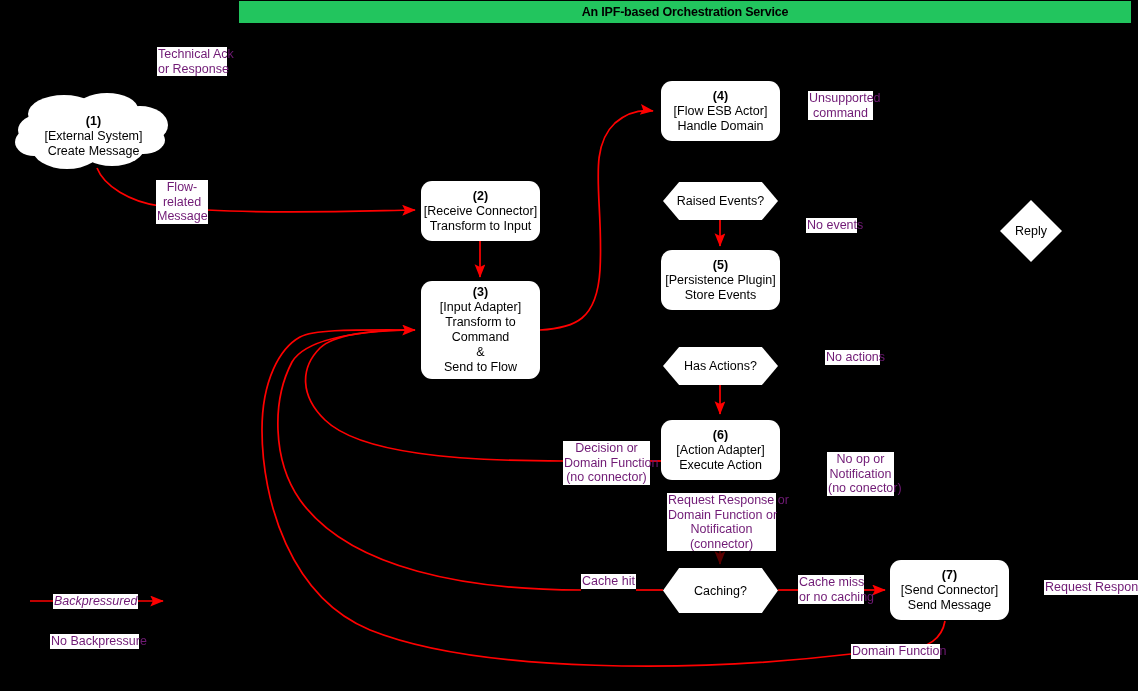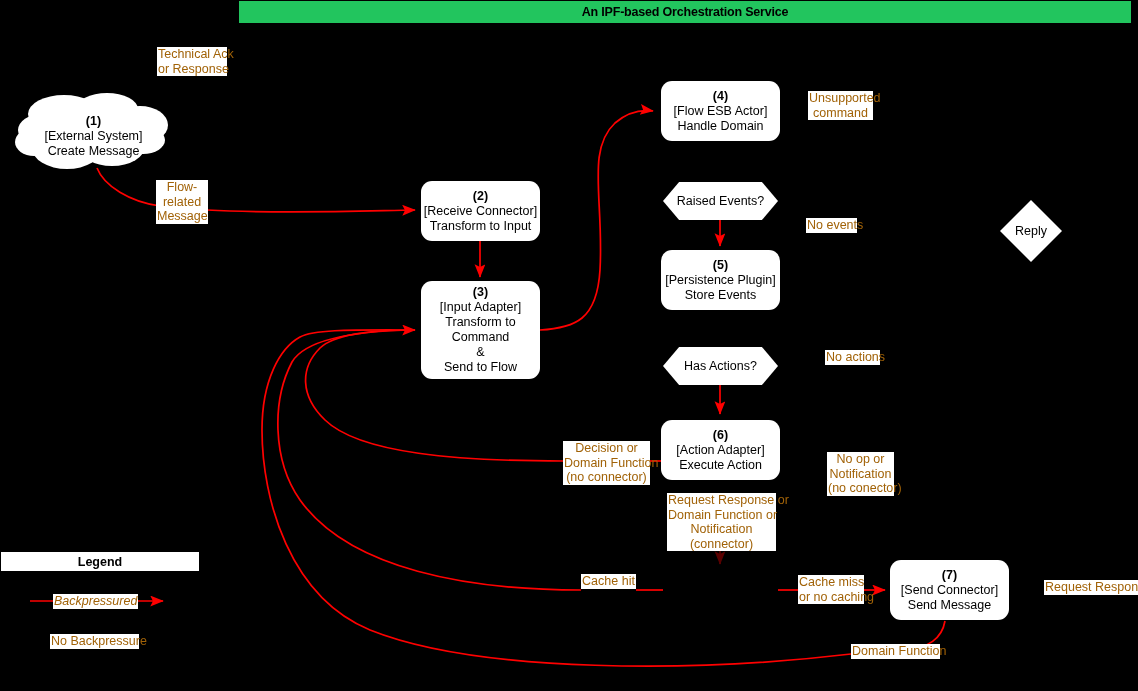--- a/index.html
+++ b/index.html
@@ -95,21 +95,21 @@
     display: flex;
     align-items: center;
     justify-content: center;
     text-align: center;
     clip-path: polygon(50% 0%, 100% 50%, 50% 100%, 0% 50%);
   }
   
   .elabel {
     position: absolute;
     background: #ffffff;
-    color: #a16207;
+    color: #701a75;
     font-size: 12.5px;
     line-height: 14.5px;
     text-align: center;
     white-space: pre;
     padding: 0 1px;
     box-sizing: border-box;
     z-index: 3;
   }
   
   .legend-header {
@@ -236,20 +236,21 @@
   <div class="node" style="left:890px; top:560px; width:119px; height:60px;">
     <div class="num">(7)</div>
     <div>[Send Connector]</div>
     <div>Send Message</div>
   </div>
 
   <div class="hex" style="left:663px; top:182px; width:115px; height:38px;">Raised Events?</div>
 
   <div class="hex" style="left:663px; top:347px; width:115px; height:38px;">Has Actions?</div>
 
+  <div class="hex" style="left:663px; top:568px; width:115px; height:45px;">Caching?</div>
 
   <div class="diamond" style="left:1000px; top:200px; width:62px; height:62px;">Reply</div>
 
   <div class="elabel" style="left:157px; top:47px; width:70px;">Technical Ack
 or Response</div>
 
   <div class="elabel" style="left:156px; top:180px; width:52px;">Flow-
 related
 Message</div>
 
@@ -275,19 +276,18 @@
 
   <div class="elabel" style="left:581px; top:574px; width:55px;">Cache hit</div>
 
   <div class="elabel" style="left:798px; top:575px; width:66px;">Cache miss
 or no caching</div>
 
   <div class="elabel" style="left:851px; top:644px; width:89px;">Domain Function</div>
 
   <div class="elabel" style="left:1044px; top:580px; width:100px; text-align:left;">Request Response</div>
 
-  <div class="legend-header">Legend</div>
 
   <div class="elabel" style="left:53px; top:594px; width:85px;font-style:italic;">Backpressured</div>
 
   <div class="elabel" style="left:50px; top:634px; width:89px;">No Backpressure</div>
 
 </div>
 
 </body></html>

